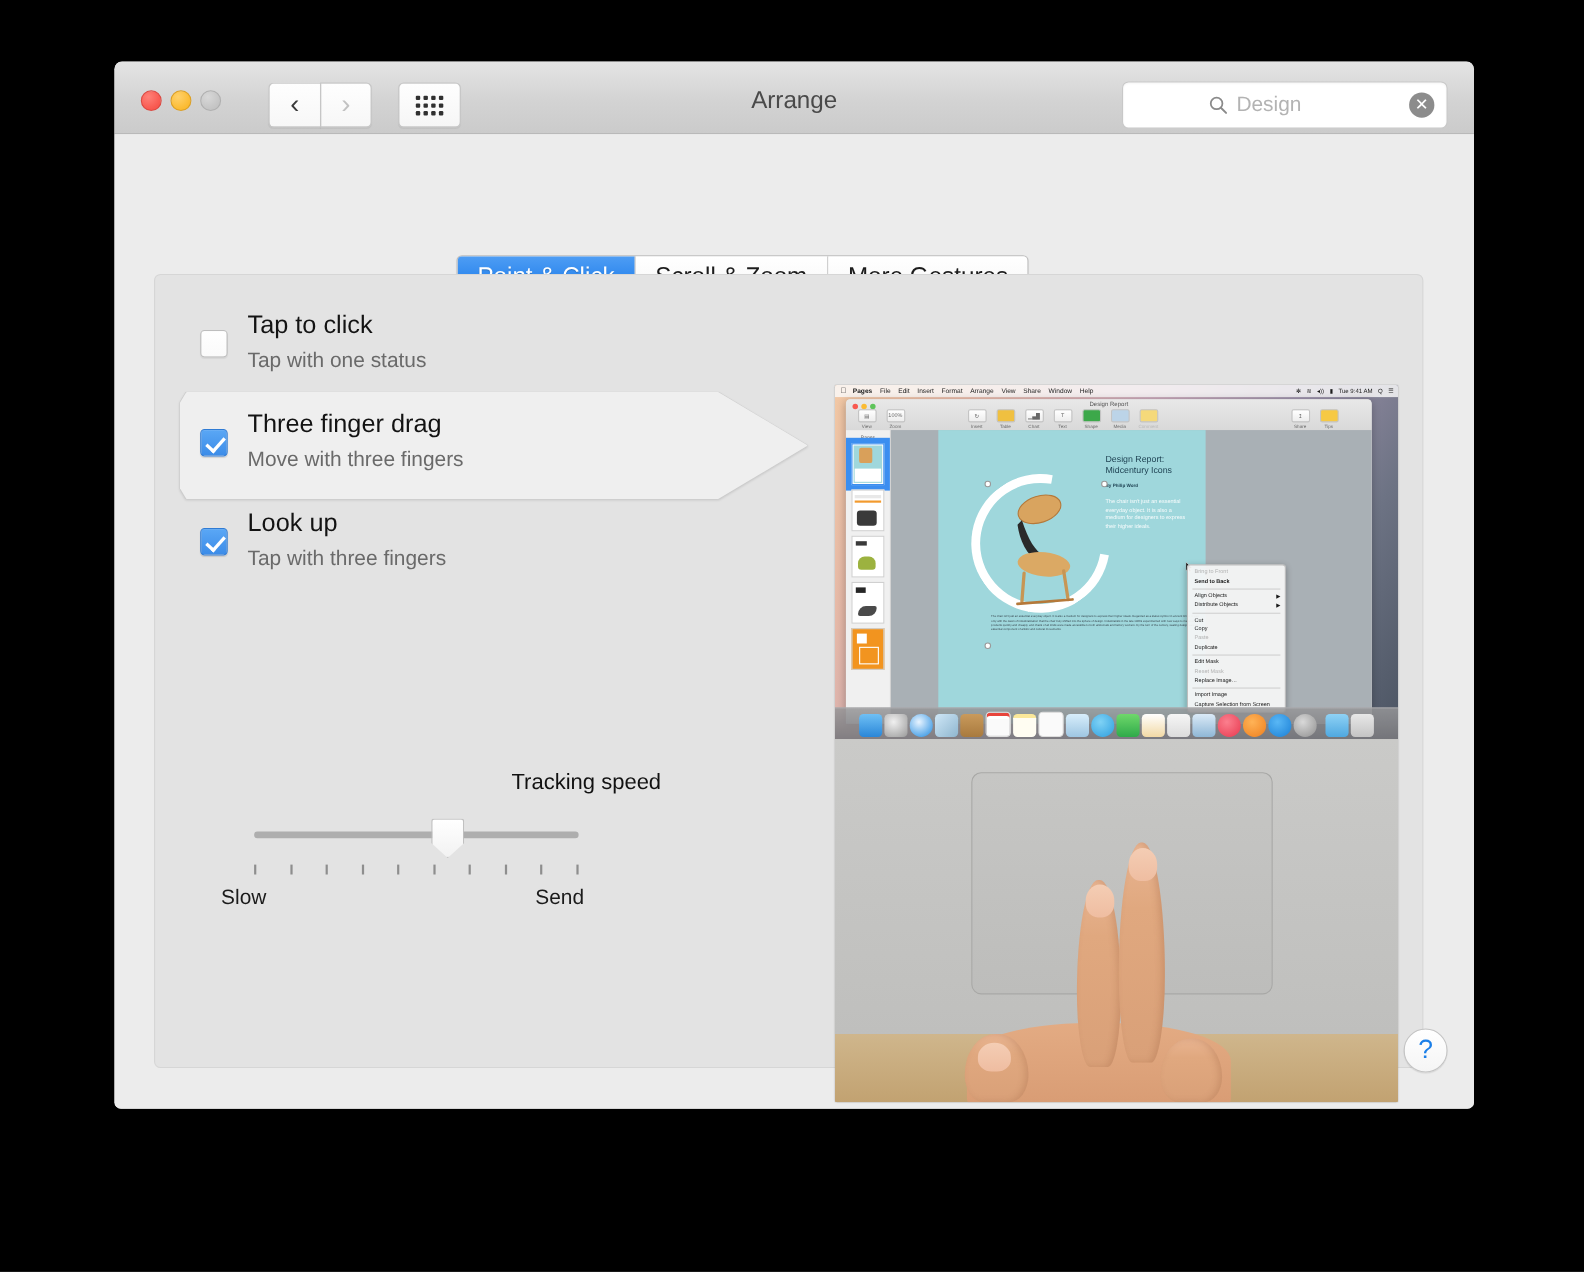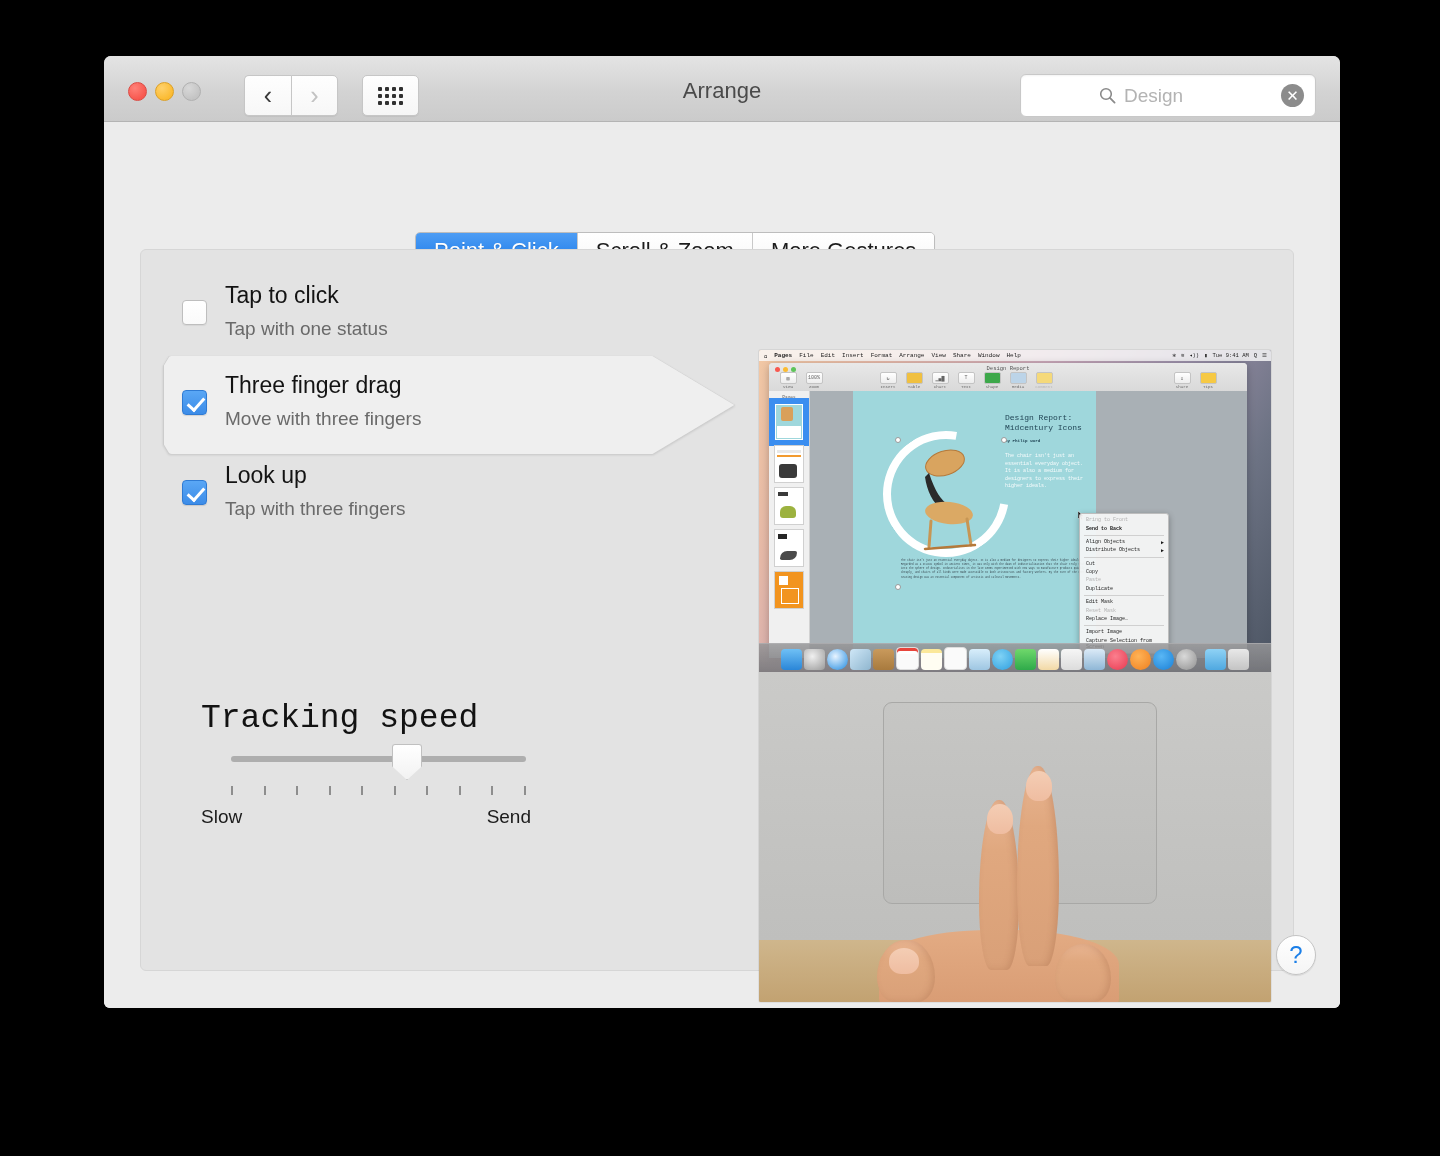--- a/index.html
+++ b/index.html
@@ -153,21 +153,21 @@
     position: absolute; inset: 0;
     background: #c9c9c9;
     clip-path: polygon(0 10px, 0 calc(100% - 10px), 6px 100%, 490px 100%, 572px 50%, 490px 0, 6px 0);
   }
   .chev-down {
     position: absolute; left: 296px; top: 56px; width: 16px; height: 10px;
   }
 
   
   .slider-wrap { position: absolute; left: 60px; top: 450px; width: 400px; }
-  .slider-title { text-align: left; font-size: 33px; color: #121212; font-family: Liberation Mono, monospace; }
+  .slider-title { text-align: right; font-size: 20px; color: #121212; }
   .track {
     position: absolute; left: 30px; top: 56px; width: 295px; height: 6px;
     background: #aeaeae; border-radius: 3px;
   }
   .thumb {
     position: absolute; left: 191px; top: 44px; width: 28px; height: 34px;
     background: linear-gradient(to bottom, #ffffff, #f2f2f2);
     border: 1px solid #c0c0c0;
     clip-path: polygon(0 0, 100% 0, 100% 62%, 50% 100%, 0 62%);
     filter: drop-shadow(0 1px 1px rgba(0,0,0,0.18));
@@ -180,21 +180,21 @@
 
   
   .preview {
     position: absolute; right: 22px; top: 100px;
     width: 512px; height: 652px;
     background: #bbb; overflow: hidden;
     border-radius: 2px;
     box-shadow: 0 0 0 1px rgba(0,0,0,0.06);
   }
   .pv-top { position: relative; width: 512px; height: 322px; overflow: hidden;
-    background: linear-gradient(120deg, #f2c8a4 0%, #e6b9a8 18%, #c9a7b8 42%, #9a8fa8 62%, #6d7384 80%, #4b5462 100%); font-family: Liberation Mono, monospace; }
+    background: linear-gradient(120deg, #f2c8a4 0%, #e6b9a8 18%, #c9a7b8 42%, #9a8fa8 62%, #6d7384 80%, #4b5462 100%); }
   .osx-menubar {
     position: absolute; left: 0; top: 0; width: 100%; height: 11px;
     background: rgba(250,250,250,0.82);
     display: flex; align-items: center; font-size: 6px; color: #1c1c1c;
   }
   .osx-menubar .apple { margin: 0 6px 0 5px; font-size: 7px; }
   .osx-menubar .mi { margin-right: 7px; }
   .osx-menubar .mi.b { font-weight: bold; }
   .osx-menubar .right { position: absolute; right: 4px; display: flex; gap: 5px; align-items: center; font-size: 5.5px; }
 

